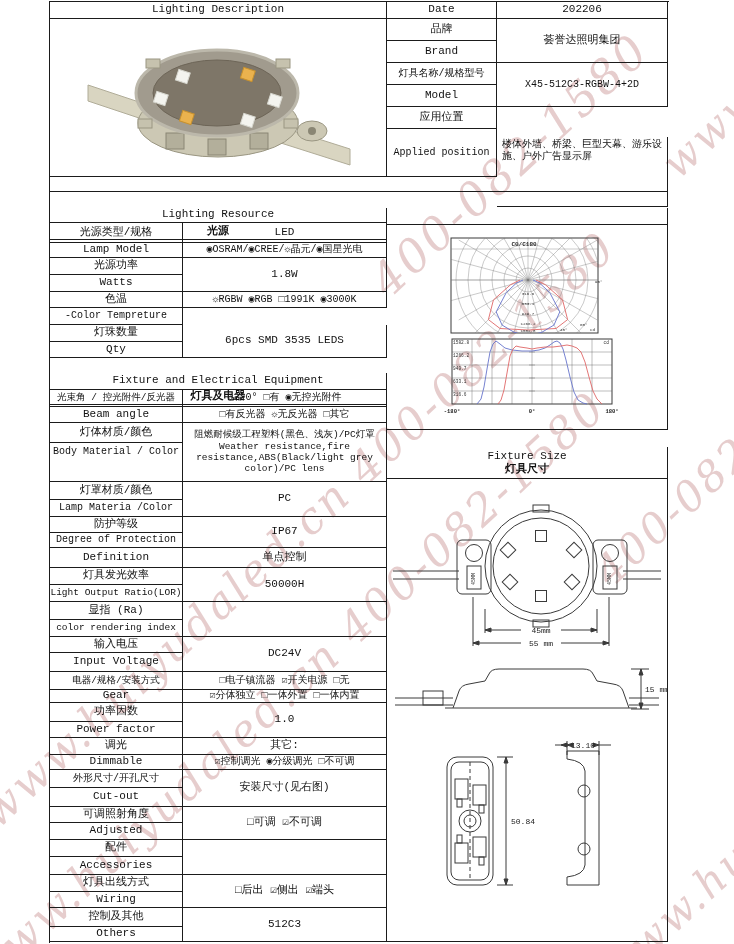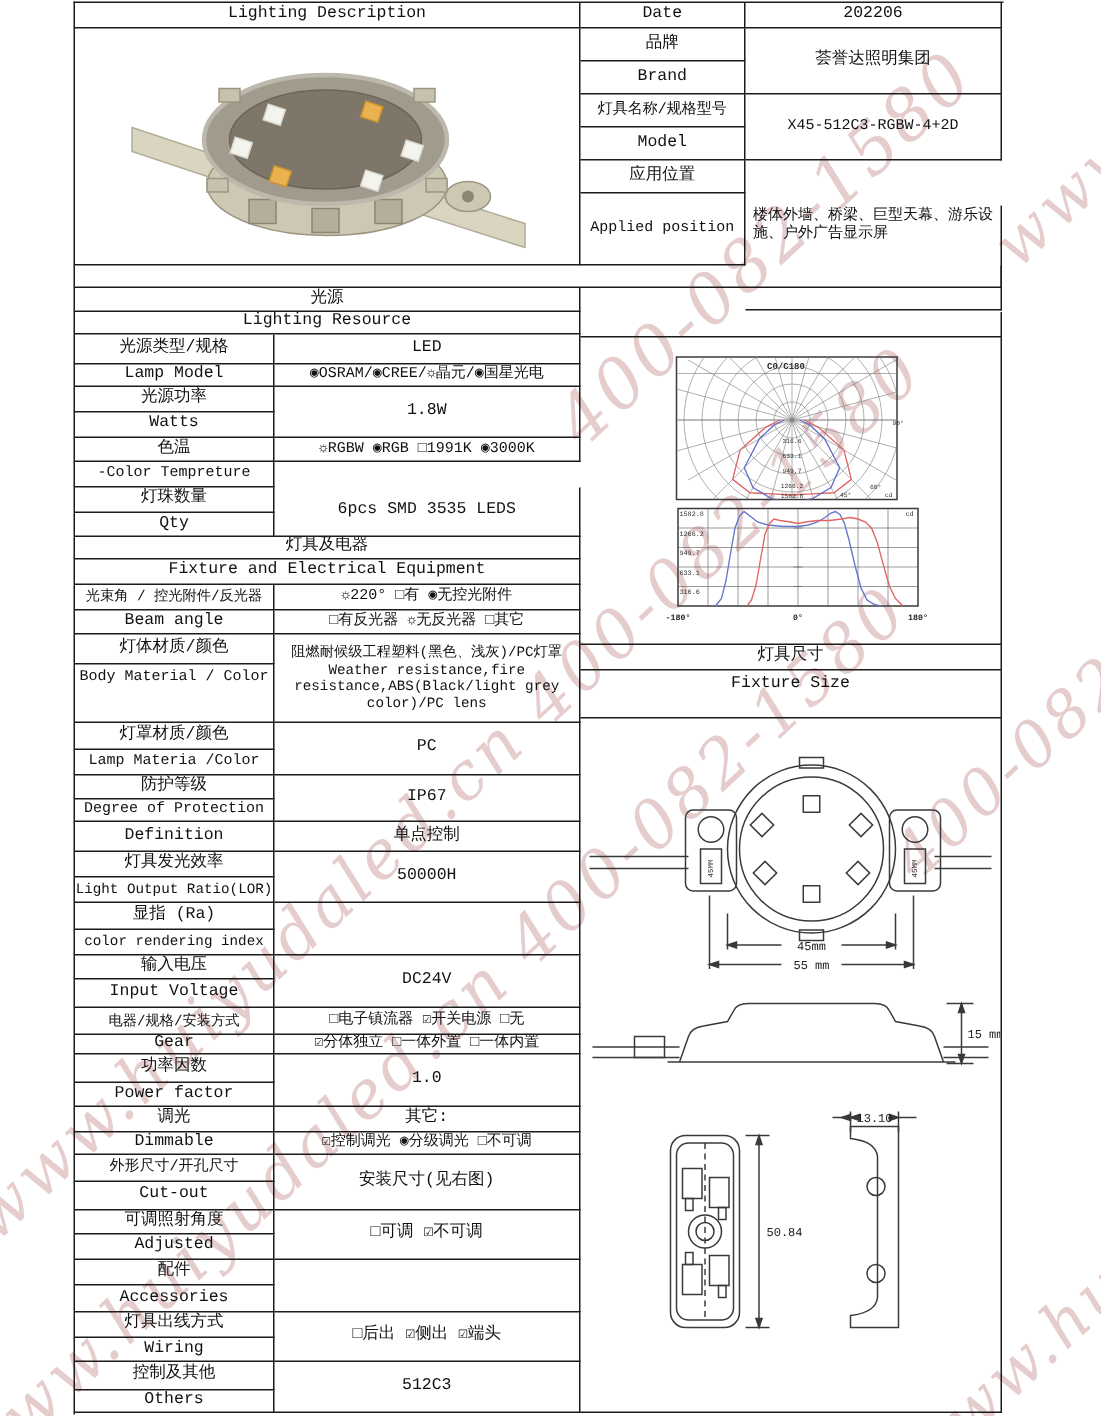--- a/index.html
+++ b/index.html
@@ -7,21 +7,21 @@
         font-family:"Liberation Mono","DejaVu Sans Mono",monospace;color:#111;}
   .wm{position:absolute;z-index:0;white-space:nowrap;color:rgba(206,156,156,.5);
       font-family:"DejaVu Serif",serif;font-style:italic;letter-spacing:3px;
       transform:rotate(-43deg);transform-origin:0 0;pointer-events:none;}
   .sheet{position:absolute;left:49px;top:1px;width:619px;height:941px;
          border-left:1px solid #1b1b1b;border-top:1px solid #1b1b1b;z-index:1;}
   .cell{position:absolute;box-sizing:border-box;z-index:1;
         border-right:1px solid #1b1b1b;border-bottom:1px solid #1b1b1b;
         display:flex;align-items:center;justify-content:center;text-align:center;
         font-size:11px;line-height:1.2;overflow:hidden;background:transparent;}
-  .b{font-weight:normal;}
+  .b{font-weight:bold;margin-top:32px;}
   .s10{font-size:10px;}
   .s9{font-size:9.5px;}
   .tl{align-items:flex-start;justify-content:flex-start;text-align:left;padding:2px 5px;margin-top:30px;}
   .tt{align-items:flex-start;padding-top:3px;}
   .wrap{padding:1px 6px;}
   svg{display:block;}
   .lineart{stroke:#3a3a3a;fill:none;stroke-width:1;}
 </style>
 </head>
 <body>

